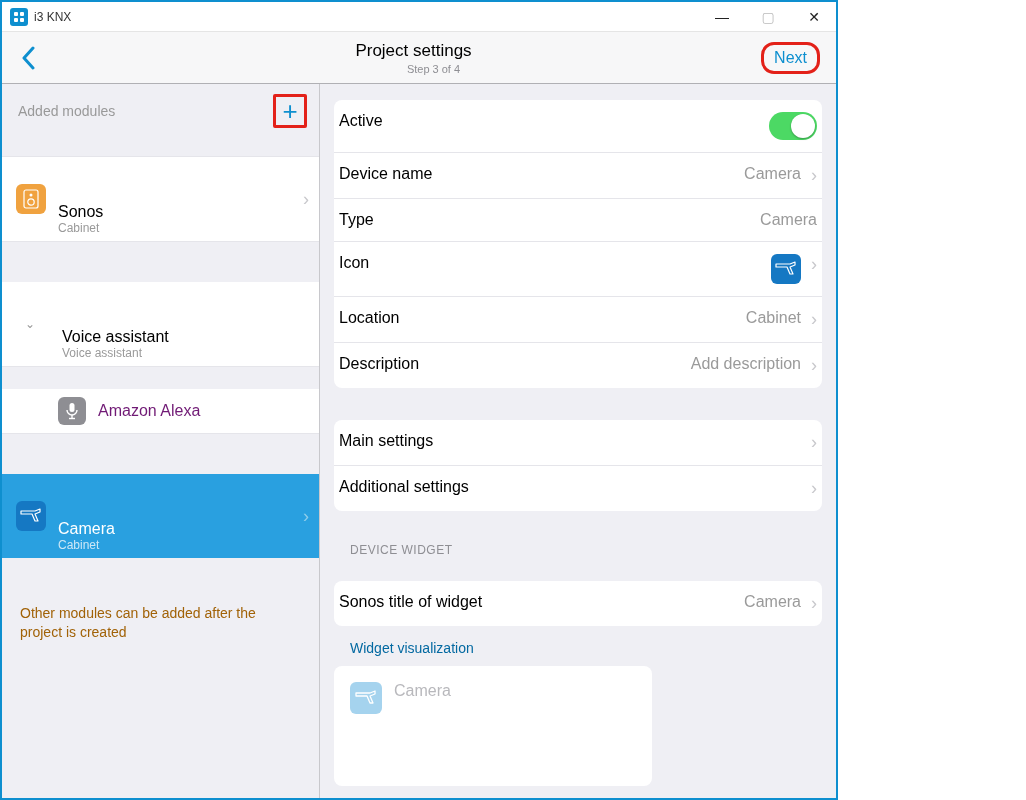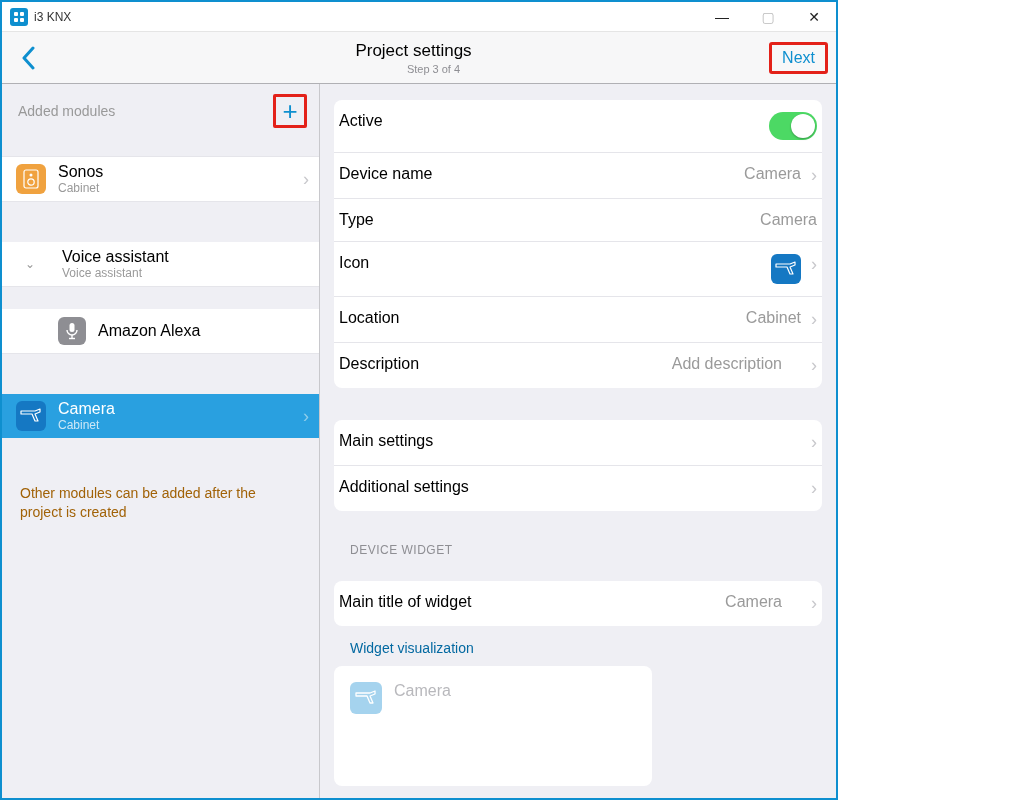--- a/index.html
+++ b/index.html
@@ -10,51 +10,51 @@
   .titlebar .app-icon { width: 18px; height: 18px; background: #0E8FCF; border-radius: 3px; display: flex; align-items: center; justify-content: center; color: #fff; font-size: 10px; }
   .titlebar .title { margin-left: 6px; font-size: 12px; color: #333; }
   .titlebar .wincontrols { margin-left: auto; display: flex; gap: 18px; font-size: 14px; color: #222; }
   .winbtn { width: 28px; text-align: center; }
   
   .header { height: 52px; background: #F7F7F8; border-bottom: 1px solid #B0B0B4; display: flex; align-items: center; position: relative; }
   .back-arrow { width: 40px; height: 40px; display:flex; align-items:center; justify-content:center; color:#0E8FCF; font-size: 26px; margin-left: 6px; }
   .header-center { position:absolute; left:0; right:11px; text-align:center; pointer-events:none; }
   .header-title { font-size: 17px; color: #000; }
   .header-sub { font-size: 11px; color: #8E8E93; margin-top: 2px; padding-left: 40px; }
-  .next-btn { margin-left:auto; margin-right:8px; color:#0E8FCF; font-size:16px; padding:4px 10px; border:3px solid #E32119; border-radius:3px; }
+  .next-btn { margin-left:auto; margin-right:16px; color:#0E8FCF; font-size:16px; padding:4px 10px; border:3px solid #E32119; border-radius:13px; }
   
   .body { flex:1; display:flex; overflow:hidden; }
   .sidebar { width: 318px; background:#EFEFF4; border-right:1px solid #C8C8CC; display:flex; flex-direction:column;gap:22px; }
   .side-header { display:flex; align-items:center; justify-content:space-between; padding: 10px 12px 6px 16px; }
   .side-header-label { font-size:14px; color:#999; }
   .plus-btn { width:34px; height:34px; display:flex; align-items:center; justify-content:center; border:3px solid #E32119; border-radius:2px; }
   .plus-glyph { color:#0E8FCF; font-size:26px; font-weight:300; line-height:1; }
   .module-row { background:#fff; display:flex; align-items:center; padding:6px 10px 6px 14px; border-top:1px solid #E5E5EA; border-bottom:1px solid #E5E5EA; }
   .module-icon { width:30px; height:30px; border-radius:6px; display:flex; align-items:center; justify-content:center; font-size:14px; color:#fff; }
-  .module-text { margin-left:12px; flex:1; }
+  .module-text { margin-left:12px; flex:1;margin-top:40px; }
   .module-title { font-size:16px; color:#000; }
   .module-sub { font-size:12px; color:#9A9A9A; }
   .chev { color:#C8C8CC; font-size:18px; }
   .group-row { background:#fff; display:flex; align-items:center; padding:6px 10px 6px 8px; border-bottom:1px solid #E5E5EA; margin-top:18px; }
   .group-caret { width:40px; text-align:center; color:#9A9A9A; font-size:12px; }
   .nested-row { background:#fff; display:flex; align-items:center; padding:8px 10px 8px 56px; border-bottom:1px solid #E5E5EA; }
   .mic-icon { width:28px; height:28px; border-radius:6px; background:#8E8E93; display:flex; align-items:center; justify-content:center; color:#fff; font-size:14px; }
-  .nested-label { margin-left:12px; font-size:16px; color:#000000; }
+  .nested-label { margin-left:12px; font-size:16px; color:#701a75; }
   .module-row.selected { background:#29A0E0; border:none; margin-top:18px; }
   .module-row.selected .module-title { color:#fff; }
   .module-row.selected .module-sub { color:#CCE7F6; }
   .module-row.selected .chev { color:#8FCDEA; }
   .cam-icon { background:#1578C3; }
   .sonos-icon { background:#F0A23F; }
   .side-note { padding: 24px 18px; font-size:14px; color:#a16207; line-height:1.35; }
   
   .detail { flex:1; overflow-y:auto; padding: 16px 14px 40px 14px; }
   .card { background:#fff; border-radius:8px; overflow:hidden; margin-bottom: 32px; }
   .cell { display:flex; align-items:flex-start; padding: 12px 5px; border-bottom:1px solid #E5E5EA; }
-  .cell:last-child { border-bottom:none;gap:19px; }
+  .cell:last-child { border-bottom:none; }
   .cell-label { font-size:16px; color:#000; }
   .cell-value { margin-left:auto; font-size:16px; color:#9A9A9A; }
   .cell-chev { color:#C8C8CC; margin-left:10px; font-size:18px; }
   .toggle { width:48px; height:28px; border-radius:14px; background:#4CD964; position:relative; }
   .toggle .knob { width:24px; height:24px; border-radius:12px; background:#fff; position:absolute; right:2px; top:2px; box-shadow:0 1px 2px rgba(0,0,0,0.3); }
   .icon-chip { width:30px; height:30px; border-radius:6px; background:#1578C3; display:flex; align-items:center; justify-content:center; margin-left:auto; }
   .icon-chip svg, .cam-icon svg, .widget-icon svg { display:block; }
   .section-label { font-size:12px; color:#8E8E93; padding: 0 16px 24px 16px; letter-spacing:0.5px; }
   .widget-note { font-size:14px; color:#0369a1; padding: 0 16px 10px 16px; }
   .widget-card { width:318px; height:120px; background:#fff; border-radius:8px; padding:16px; display:flex; align-items:flex-start; }
@@ -201,21 +201,21 @@
         </div>
         <div class="cell">
           <span class="cell-label">Additional settings</span>
           <span class="cell-chev" style="margin-left:auto">›</span>
         </div>
       </div>
 
       <div class="section-label">DEVICE WIDGET</div>
       <div class="card" style="margin-bottom:14px">
         <div class="cell">
-          <span class="cell-label">Main title of widget</span>
+          <span class="cell-label">Sonos title of widget</span>
           <span class="cell-value">Camera</span>
           <span class="cell-chev">›</span>
         </div>
       </div>
 
       <div class="widget-note">Widget visualization</div>
       <div class="widget-card">
         <div class="widget-icon">
           <svg width="22" height="16" viewBox="0 0 22 16">
               <path d="M1 3 h14 l5 -2 v3 l-5 2 l3 7 h-3 l-3 -7 h-11 z" fill="none" stroke="#fff" stroke-width="1.3" stroke-linejoin="round"></path>

